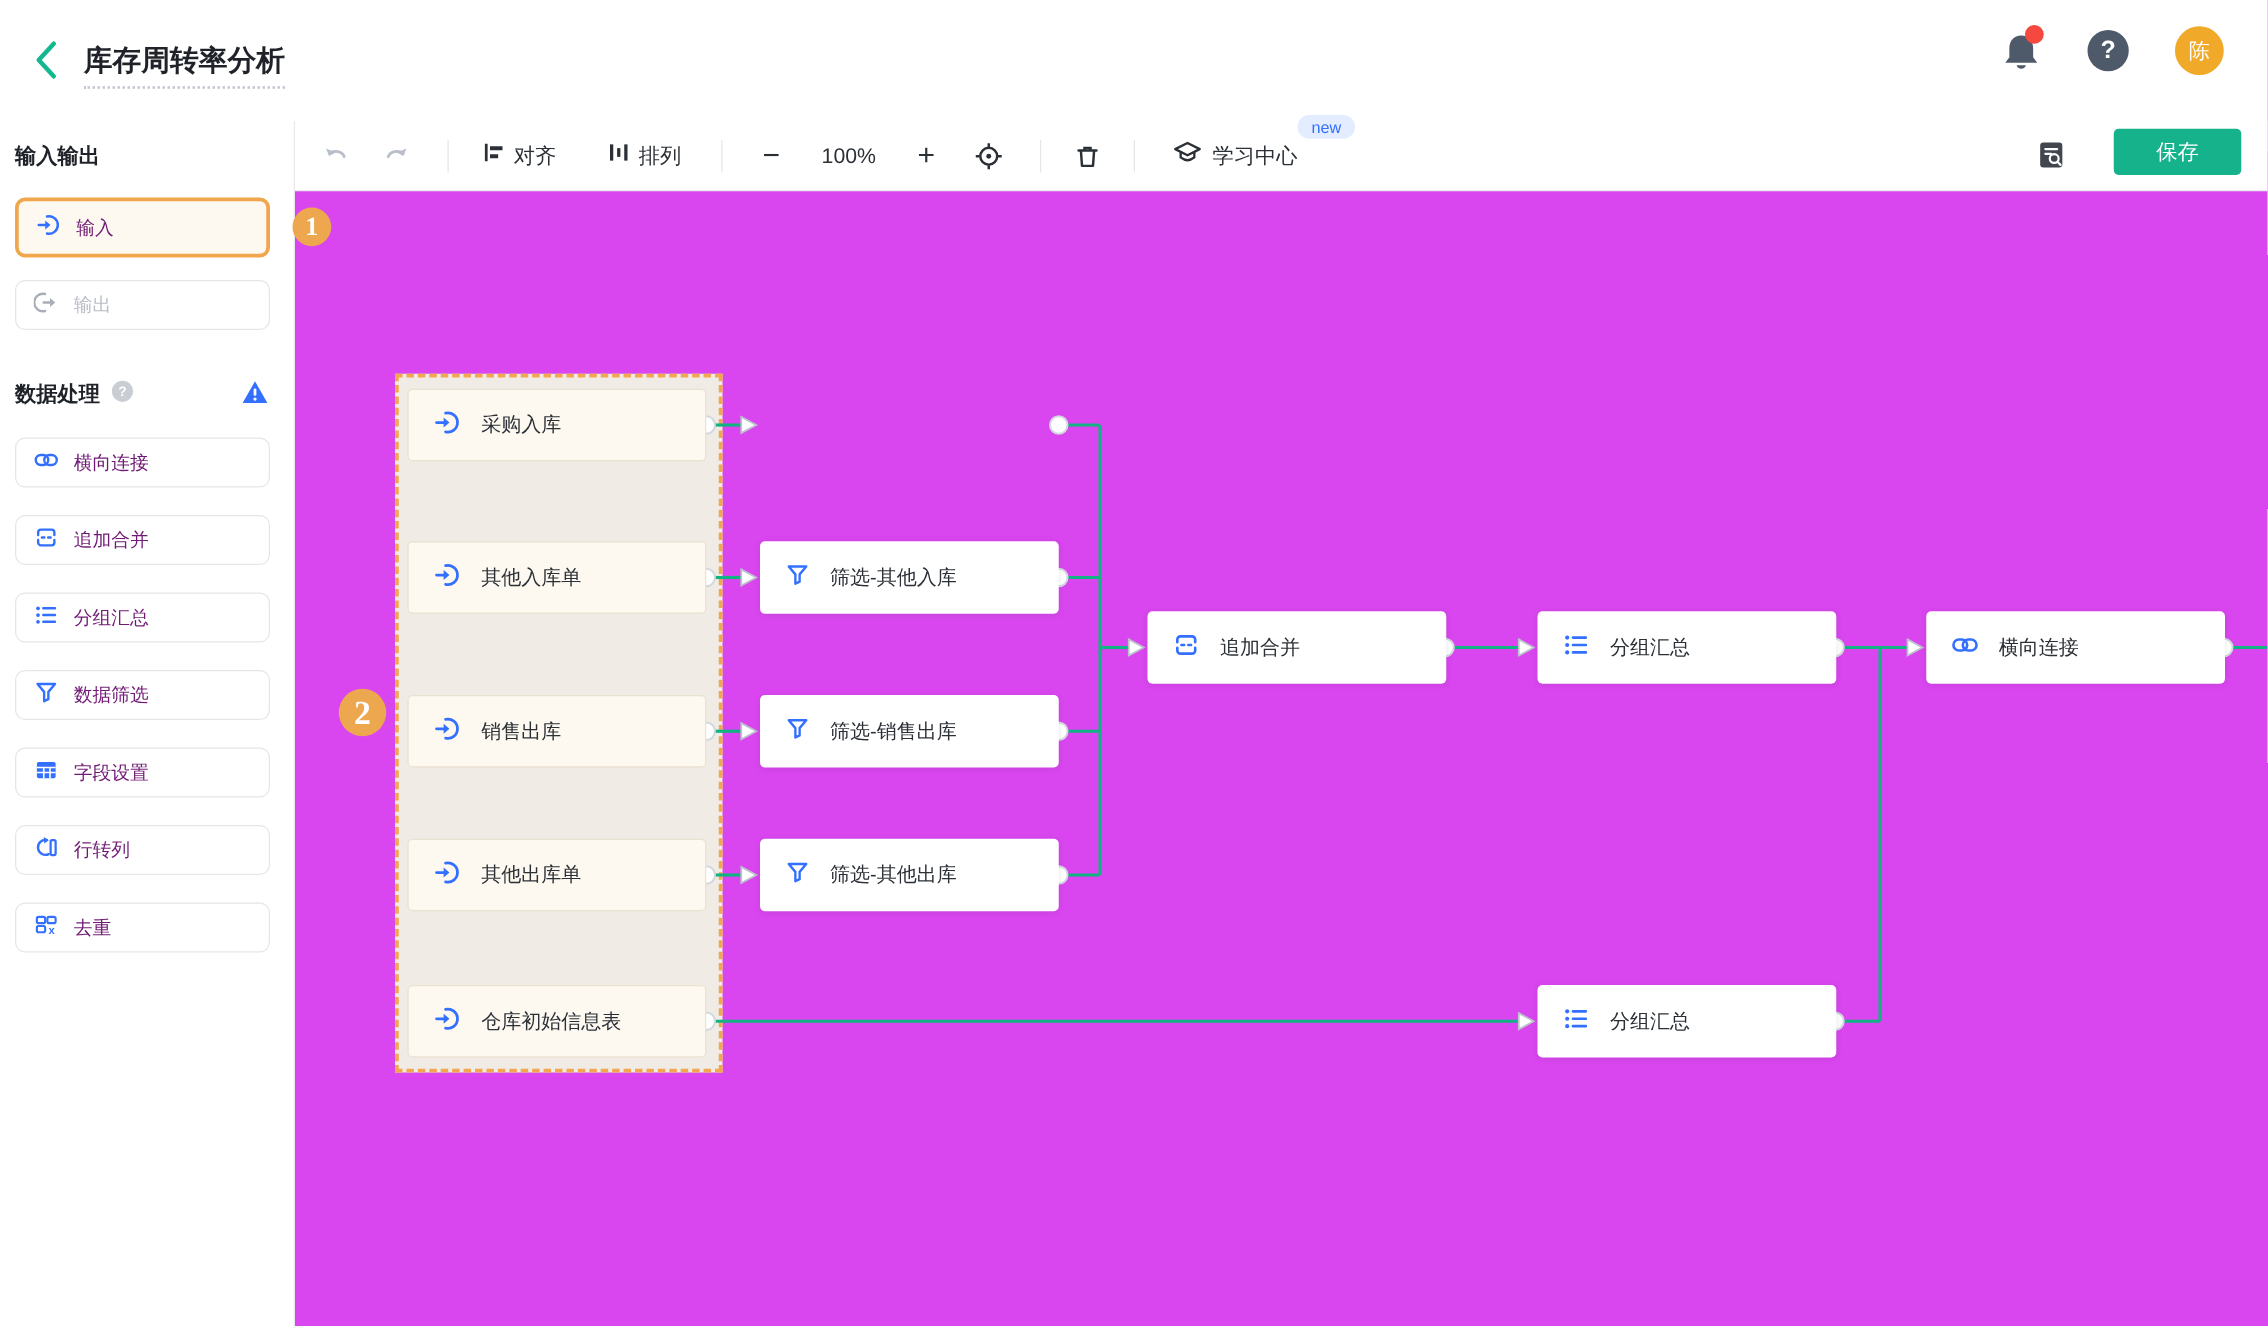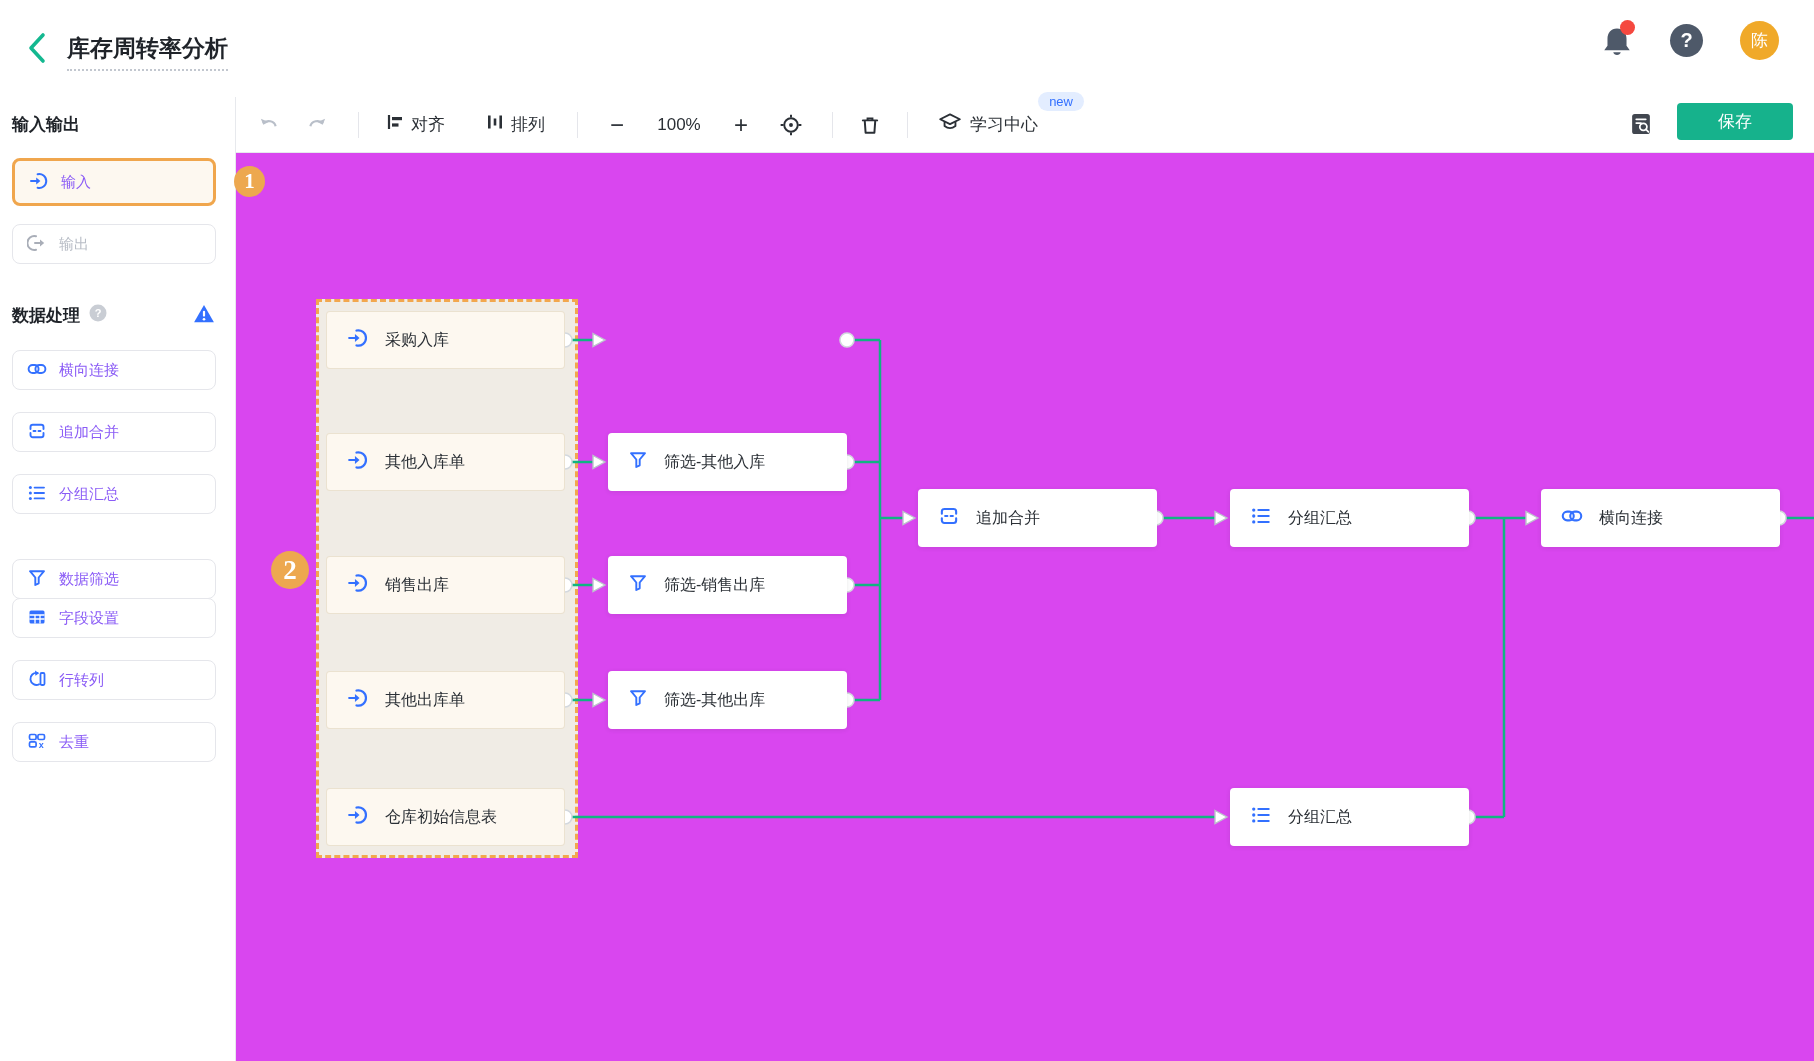--- a/index.html
+++ b/index.html
@@ -12,35 +12,35 @@
   .back-btn { position:absolute; left:22px; top:31px; width:30px; height:34px; cursor:pointer; }
   .page-title { position:absolute; left:67px; top:33px; font-size:23px; font-weight:700; color:#1f2329; padding-bottom:5px; border-bottom:2px dotted #c2c7cf; }
   .bell-wrap { position:absolute; left:1600px; top:24px; width:34px; height:34px; }
   .red-dot { position:absolute; left:1620px; top:20px; width:15px; height:15px; border-radius:50%; background:#f5483f; }
   .q-circle { position:absolute; left:1670px; top:24px; width:33px; height:33px; border-radius:50%; background:#4e5969; color:#fff; font-size:20px; font-weight:700; display:flex; align-items:center; justify-content:center; }
   .avatar { position:absolute; left:1740px; top:21px; width:39px; height:39px; border-radius:50%; background:#f0a929; color:#fff; font-size:17px; display:flex; align-items:center; justify-content:center; }
 
   
   .sidebar { position:absolute; left:0; top:97px; width:236px; height:964px; background:#fff; border-right:1px solid #e7e9ed; }
   .section-title { position:absolute; left:12px; font-size:17px; font-weight:700; color:#1f2329; display:flex; align-items:center; gap:8px; }
-  .side-btn { position:absolute; left:12px; width:204px; height:40px; background:#fff; border:1px solid #e5e6eb; border-radius:8px; display:flex; align-items:center; gap:12px; padding-left:14px; font-size:15px; color:#8b5cf6; cursor:pointer; }
+  .side-btn { position:absolute; left:12px; width:204px; height:40px; background:#fff; border:1px solid #e5e6eb; border-radius:8px; display:flex; align-items:center; gap:12px; padding-left:14px; font-size:15px; color:#701a75; cursor:pointer; }
   .side-btn.active { height:48px; background:#fdf8f0; border:3px solid #f0a64d; }
   .side-btn.disabled { color:#b8bdc6; cursor:default; }
   .warn-wrap { position:absolute; right:20px; top:206px; width:22px; height:22px; }
 
   
   .toolbar { position:absolute; left:236px; top:97px; width:1578px; height:56px; background:#fff; border-bottom:1px solid #e7e9ed; display:flex; align-items:center; }
   .tb-sep { width:1px; height:26px; background:#e5e6eb; }
   .tb-ic { display:flex; align-items:center; justify-content:center; width:30px; height:30px; cursor:pointer; }
   .tb-group { display:flex; align-items:center; gap:6px; font-size:17px; color:#2b3036; cursor:pointer; }
   .zoom-val { font-size:17px; color:#2b3036; width:62px; text-align:center; }
   .sign { font-size:24px; color:#2b3036; line-height:1; }
   .learn { position:relative; display:flex; align-items:center; gap:8px; font-size:17px; color:#2b3036; cursor:pointer; }
   .new-badge { position:absolute; top:-18px; right:-46px; background:#e3edff; color:#3370ff; font-size:13px; padding:2px 11px; border-radius:11px; }
-  .save-btn { position:absolute; right:21px; top:6px; width:116px; height:37px; background:#16b28c; color:#fff; font-size:17px; border:none; border-radius:4px; cursor:pointer; }
+  .save-btn { position:absolute; right:21px; top:6px; width:102px; height:37px; background:#16b28c; color:#fff; font-size:17px; border:none; border-radius:4px; cursor:pointer; }
   .docsearch { position:absolute; right:160px; top:14px; width:26px; height:26px; cursor:pointer; }
 
   
   .canvas { position:absolute; left:236px; top:153px; width:1578px; height:908px; background:#d946ef; overflow:hidden; }
   .dash-box { position:absolute; left:80px; top:146px; width:262px; height:559px; background:#f0ece5; border:3px dashed #f2a74e; }
   .links-svg { position:absolute; left:0; top:0; }
   .node { position:absolute; width:239px; height:58px; background:#fff; border-radius:4px; box-shadow:0 1px 5px rgba(31,35,41,.10); display:flex; align-items:center; gap:16px; padding-left:20px; font-size:16px; color:#2b3036; cursor:pointer; }
   .node.input { background:#fdf8f0; border:1px solid rgba(221,207,182,.55); box-shadow:none; }
   .num-badge { position:absolute; border-radius:50%; background:#eda84f; color:#fff; font-family:"Liberation Serif","DejaVu Serif",serif; font-weight:700; display:flex; align-items:center; justify-content:center; z-index:30; }
   .badge-1 { left:234px; top:166px; width:31px; height:31px; font-size:21px; }
@@ -140,21 +140,21 @@
         <svg width="20" height="20" viewBox="0 0 20 20">
             <circle cx="3.4" cy="4.6" r="1.5" fill="#3370ff"></circle>
             <circle cx="3.4" cy="10" r="1.5" fill="#3370ff"></circle>
             <circle cx="3.4" cy="15.4" r="1.5" fill="#3370ff"></circle>
             <path d="M7.6 4.6 H17 M7.6 10 H17 M7.6 15.4 H17" stroke="#3370ff" stroke-width="1.9" stroke-linecap="round"></path>
           </svg>
       </span>
       <span>分组汇总</span>
     </div>
 
-    <div class="side-btn" style="top:462px;">
+    <div class="side-btn" style="top:439px;">
       <span>
         <svg width="20" height="20" viewBox="0 0 20 20">
             <path d="M3 3.2 h14 l-5.3 6.3 v5.8 l-3.4 1.7 v-7.5 z" fill="none" stroke="#3370ff" stroke-width="1.9" stroke-linejoin="round"></path>
           </svg>
       </span>
       <span>数据筛选</span>
     </div>
 
     <div class="side-btn" style="top:501px;">
       <span>

